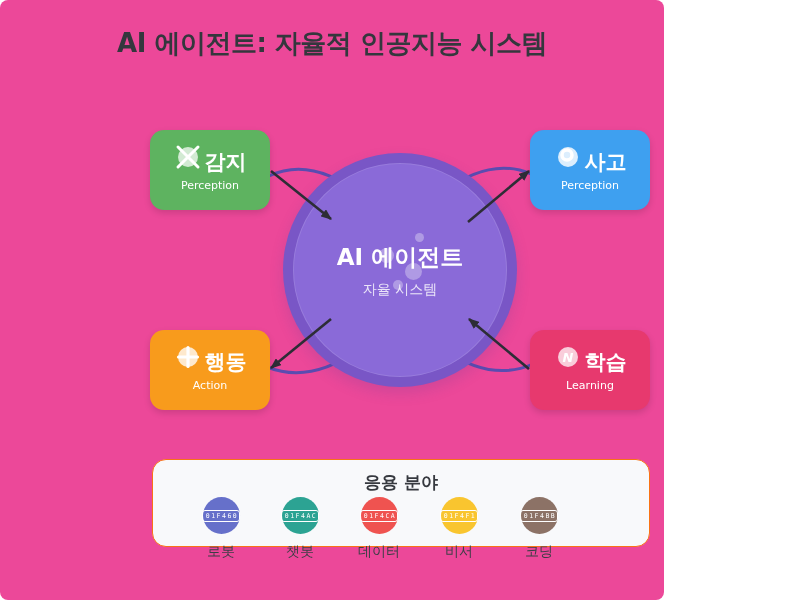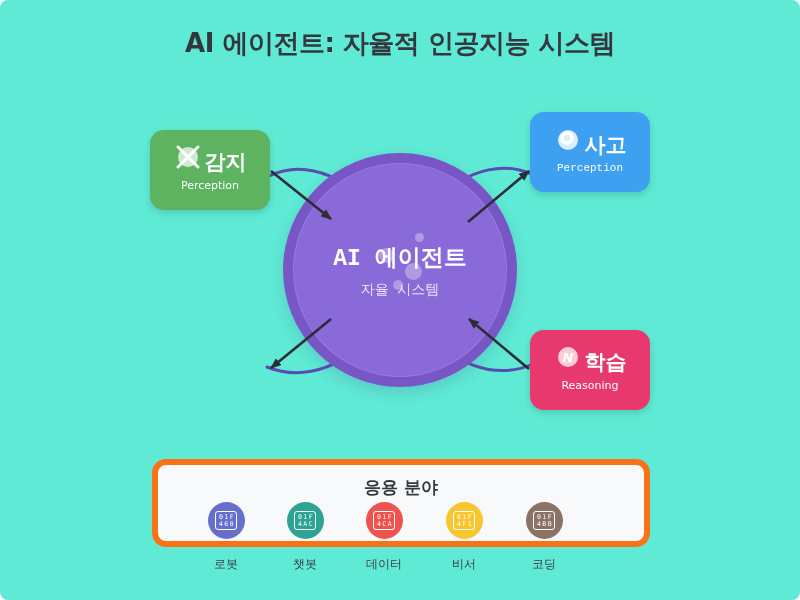--- a/index.html
+++ b/index.html
@@ -1,18 +1,18 @@
 <!DOCTYPE html>
 <html><head>
 <meta charset="utf-8">
 <style>
   html,body{margin:0;padding:0;background:#fff;}
   .canvas{
-    position:relative;width:800px;height:600px;overflow:hidden;
-    background:#5eead4;border-radius:8px;
+    position:relative;width:664px;height:600px;overflow:hidden;
+    background:#ec4899;border-radius:8px;
     font-family:"DejaVu Sans","Liberation Sans",sans-serif;
   }
   .title{
     position:absolute;top:26px;left:0;width:100%;text-align:center;
     font-size:26px;font-weight:700;color:#34373d;letter-spacing:-0.5px;margin:0;
   }
   .layer{position:absolute;left:0;top:0;width:800px;height:600px;pointer-events:none;}
 
   
   .center{
@@ -24,63 +24,63 @@
     background:#8a6ad8;box-shadow:inset 0 0 0 1px rgba(255,255,255,.12);
   }
   .dot{position:absolute;border-radius:50%;background:rgba(255,255,255,.32);}
   .d1{left:122px;top:70px;width:9px;height:9px;}
   .d2{left:86px;top:85px;width:15px;height:15px;}
   .d3{left:112px;top:100px;width:17px;height:17px;}
   .d4{left:100px;top:117px;width:10px;height:10px;}
   .center-text{
     position:absolute;left:0;top:0;width:100%;height:100%;
     display:flex;flex-direction:column;align-items:center;justify-content:center;
-    color:#fff;z-index:2;font-family:Liberation Mono, monospace;
+    color:#fff;z-index:2;
   }
   .center-title{font-size:23px;font-weight:700;}
   .center-sub{font-size:14px;margin-top:8px;color:rgba(255,255,255,.82);}
 
   
   .node{
     position:absolute;width:120px;height:80px;border-radius:14px;color:#fff;
     box-shadow:0 3px 7px rgba(0,0,0,.14);
     display:flex;flex-direction:column;align-items:center;justify-content:center;
   }
   .n-perception{left:150px;top:130px;}
-  .n-reasoning{left:530px;top:112px;font-family:Liberation Mono, monospace;}
+  .n-reasoning{left:530px;top:130px;}
   .n-action{left:150px;top:330px;}
   .n-learning{left:530px;top:330px;}
   .node-top{display:flex;align-items:center;margin-bottom:1px;}
   .node-icon{width:28px;height:28px;margin-right:3px;margin-top:-10px;}
   .node-kr{font-size:21px;font-weight:700;}
   .node-en{font-size:11px;margin-top:2px;}
 
   
   .panel{
     position:absolute;left:152px;top:459px;width:498px;height:88px;
-    background:#f8f9fb;border:6px solid #f97316;border-radius:14px;box-sizing:border-box;
+    background:#f8f9fb;border:1px solid #f97316;border-radius:14px;box-sizing:border-box;
   }
   .panel-title{text-align:center;font-size:17px;font-weight:700;color:#36393f;margin-top:11px;}
   .apps{position:relative;height:56px;}
   .app{position:absolute;top:3px;width:84px;display:flex;flex-direction:column;align-items:center;}
   .app:nth-child(1){left:26px;}
   .app:nth-child(2){left:105px;}
   .app:nth-child(3){left:184px;}
   .app:nth-child(4){left:264px;}
   .app:nth-child(5){left:344px;}
   .app-circle{width:37px;height:37px;border-radius:50%;display:flex;align-items:center;justify-content:center;}
   .tofu{
     border:1.5px solid #fff;border-radius:3px;padding:2px 1px 1px 3px;
-    display:flex;flex-direction:column;align-items:flex-end;
+    display:flex;flex-direction:row;align-items:flex-end;
   }
   .tofu span{
     font-family:"DejaVu Sans Mono","Liberation Mono",monospace;
     font-size:6.5px;line-height:7px;letter-spacing:1.5px;color:#fff;display:block;
   }
-  .app-label{margin-top:17px;font-size:12px;color:#3b3e45;}
+  .app-label{margin-top:9px;font-size:14px;color:#3b3e45;}
 </style>
 </head>
 <body>
 
 <div class="canvas">
 
   <h1 class="title">AI 에이전트: 자율적 인공지능 시스템</h1>
 
   <svg class="layer" viewBox="0 0 800 600">
     <g stroke="#5a4cb0" stroke-width="3" fill="none" stroke-linecap="round">
@@ -138,32 +138,45 @@
         <svg width="28" height="28" viewBox="0 0 28 28">
           <circle cx="14" cy="14" r="10" fill="rgba(255,255,255,0.82)"></circle>
           <circle cx="13" cy="12" r="5" fill="none" stroke="#fff" stroke-width="3.5"></circle>
         </svg>
       </span>
       <span class="node-kr">사고</span>
     </div>
     <div class="node-en">Perception</div>
   </div>
 
+  <div class="node n-action" style="background-color: rgb(248, 155, 28);">
+    <div class="node-top">
+      <span class="node-icon">
+        <svg width="28" height="28" viewBox="0 0 28 28">
+          <circle cx="14" cy="14" r="10" fill="rgba(255,255,255,0.78)"></circle>
+          <line x1="14" y1="4.5" x2="14" y2="23.5" stroke="#fff" stroke-width="3.2" stroke-linecap="round"></line>
+          <line x1="4.5" y1="14" x2="23.5" y2="14" stroke="#fff" stroke-width="3.2" stroke-linecap="round"></line>
+        </svg>
+      </span>
+      <span class="node-kr">행동</span>
+    </div>
+    <div class="node-en">Action</div>
+  </div>
 
   <div class="node n-learning" style="background-color: rgb(231, 57, 110);">
     <div class="node-top">
       <span class="node-icon">
         <svg width="28" height="28" viewBox="0 0 28 28">
           <circle cx="14" cy="14" r="10" fill="rgba(255,255,255,0.75)"></circle>
           <text x="14" y="18.5" text-anchor="middle" font-size="13" font-weight="bold" font-style="italic" fill="#fff">N</text>
         </svg>
       </span>
       <span class="node-kr">학습</span>
     </div>
-    <div class="node-en">Reasoning</div>
+    <div class="node-en">Learning</div>
   </div>
 
   <div class="panel">
     <div class="panel-title">응용 분야</div>
     <div class="apps">
 
       <div class="app">
         <div class="app-circle" style="background-color: rgb(102, 112, 202);">
           <div class="tofu">
             <span>01F</span>

